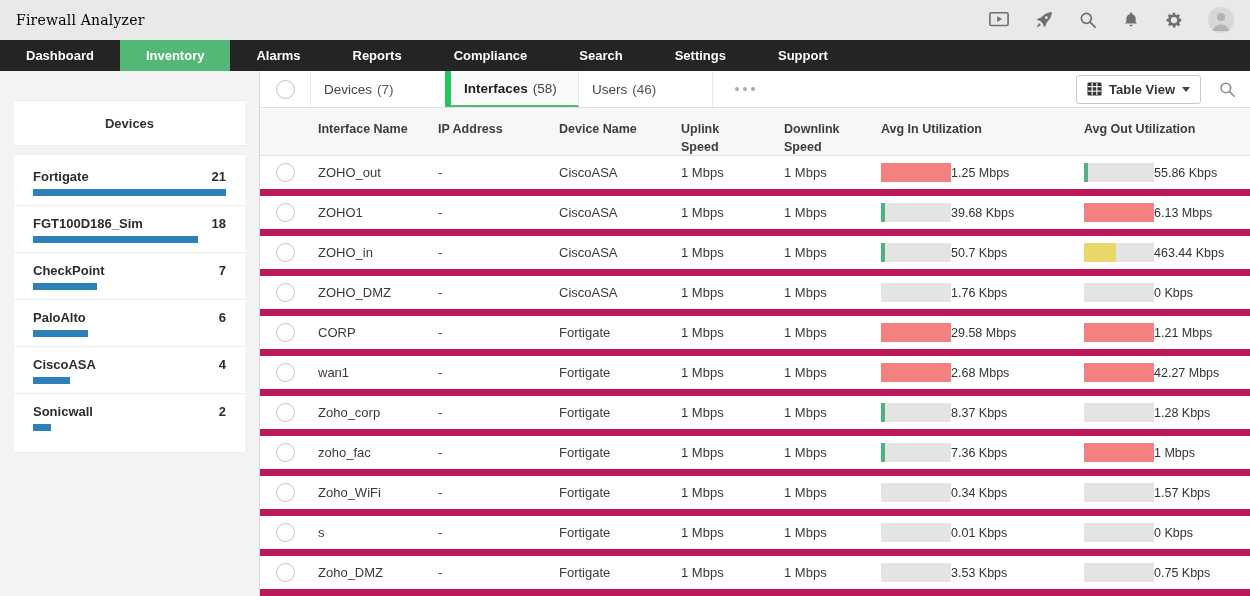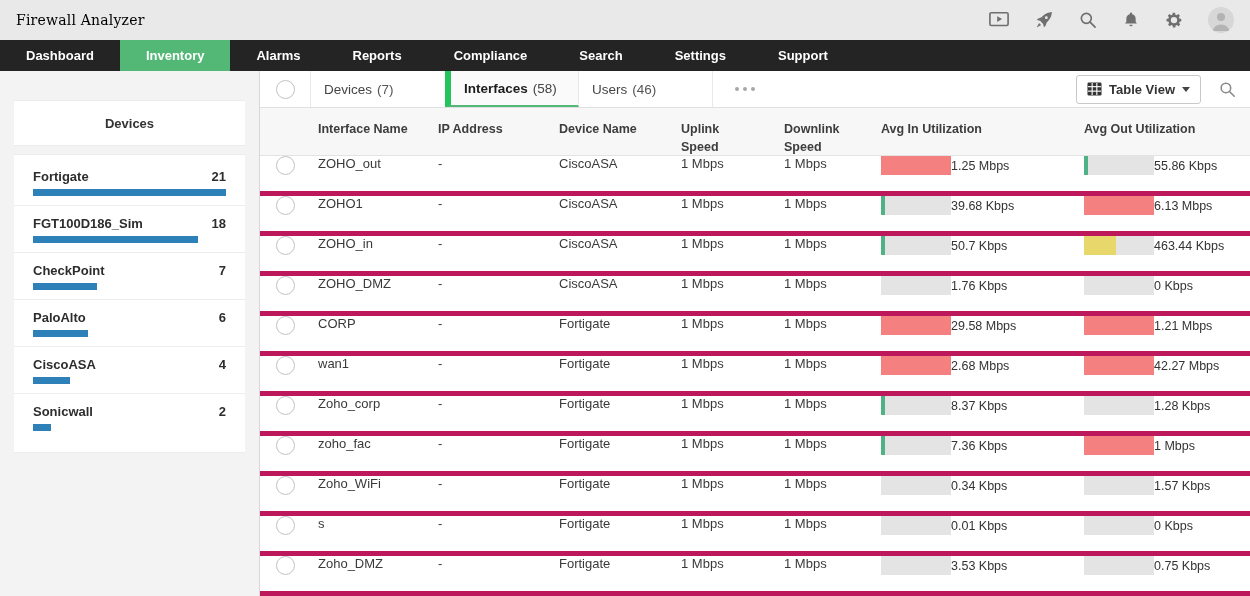--- a/index.html
+++ b/index.html
@@ -70,21 +70,21 @@
       padding-left:8px;padding-right:16px;line-height:1.4;cursor:pointer;}
   .c-radio{width:50px;flex:none;}
   .c-name{width:120px;flex:none;}
   .c-ip{width:121px;flex:none;}
   .c-dev{width:122px;flex:none;}
   .c-up{width:103px;flex:none;}
   .c-down{width:97px;flex:none;}
   .c-in{width:203px;flex:none;}
   .c-out{flex:1;min-width:0;}
   .tbody{flex:1;overflow:hidden;}
-  .tr{display:flex;height:40px;border-bottom:5px solid #be185d;align-items:flex-start;
+  .tr{display:flex;height:40px;border-bottom:7px solid #be185d;align-items:center;
       box-sizing:border-box;background:#fff;}
   .td{font-size:13px;color:#3a3a3a;padding-left:8px;box-sizing:border-box;
       white-space:nowrap;overflow:hidden;}
   .td.c-radio{padding:0;display:flex;justify-content:center;}
   .td.util{display:flex;align-items:center;padding-right:6px;}
   .track{width:70px;height:19px;background:#e4e4e4;flex:none;}
   .fill{height:100%;}
   .uval{font-size:12.5px;color:#333;}
 </style>
 </head>

